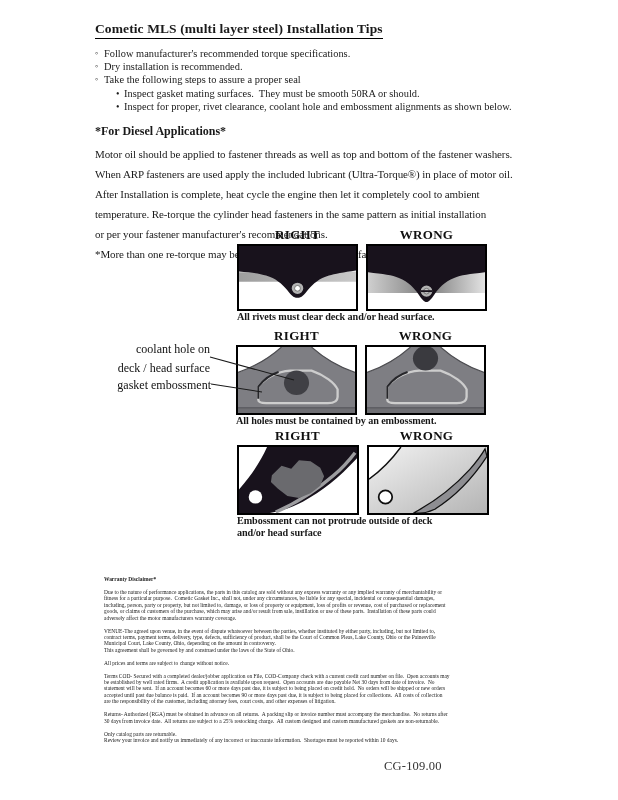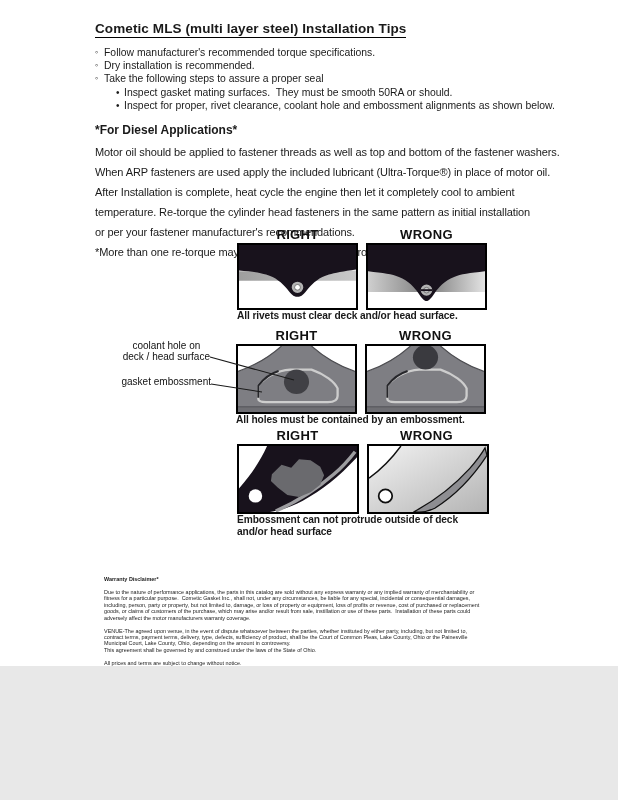--- a/index.html
+++ b/index.html
@@ -1,21 +1,21 @@
 <!DOCTYPE html>
 <html><head>
 <meta charset="utf-8">
 <style>
   html,body{margin:0;padding:0;background:#e8e8e8;}
   .page{
     position:relative;
-    width:618px;height:666px;
+    width:618px;height:800px;
     background:#ffffff;
     overflow:hidden;
-    font-family:Liberation Sans, sans-serif;
+    font-family:Liberation Serif, serif;
     color:#1a1a1a;
   }
   
   .top-block{position:absolute;left:95px;top:19px;width:475px;}
   .doc-title{
     display:inline-block;
     font-size:13.5px;font-weight:bold;
     border-bottom:1.6px solid #000;
     padding-bottom:1px;
     margin:0 0 8px 0;
@@ -34,22 +34,22 @@
   .fig{position:absolute;}
   .fig-labels{display:flex;gap:8px;margin-bottom:1px;}
   .fig-label{width:121px;text-align:center;font-size:13px;font-weight:700;letter-spacing:.3px;color:#111;}
   .fig-panels{display:flex;gap:8px;}
   .panel{border:2px solid #000;background:#fff;font-size:0;line-height:0;}
   .fig-caption{font-size:10.2px;font-weight:bold;white-space:pre;line-height:11.5px;letter-spacing:-0.1px;}
   #fig1{left:237px;top:227px;}
   #fig2{left:236px;top:328px;}
   #fig3{left:237px;top:428px;}
   .ann{
-    position:absolute;text-align:center;
-    font-size:10px;line-height:11px;white-space:pre;color:#111;
+    position:absolute;text-align:right;
+    font-size:12px;line-height:19px;white-space:pre;color:#111;
   }
   #ann-coolant{right:408px;top:340px;}
   #ann-emboss{right:407px;top:376px;}
   #pointer-lines{position:absolute;left:205px;top:352px;}
   
   .warranty{
     position:absolute;left:104px;top:576px;width:430px;
     font-size:5.45px;line-height:6.45px;color:#222;
   }
   .warranty .w-h{font-weight:bold;white-space:pre;}

